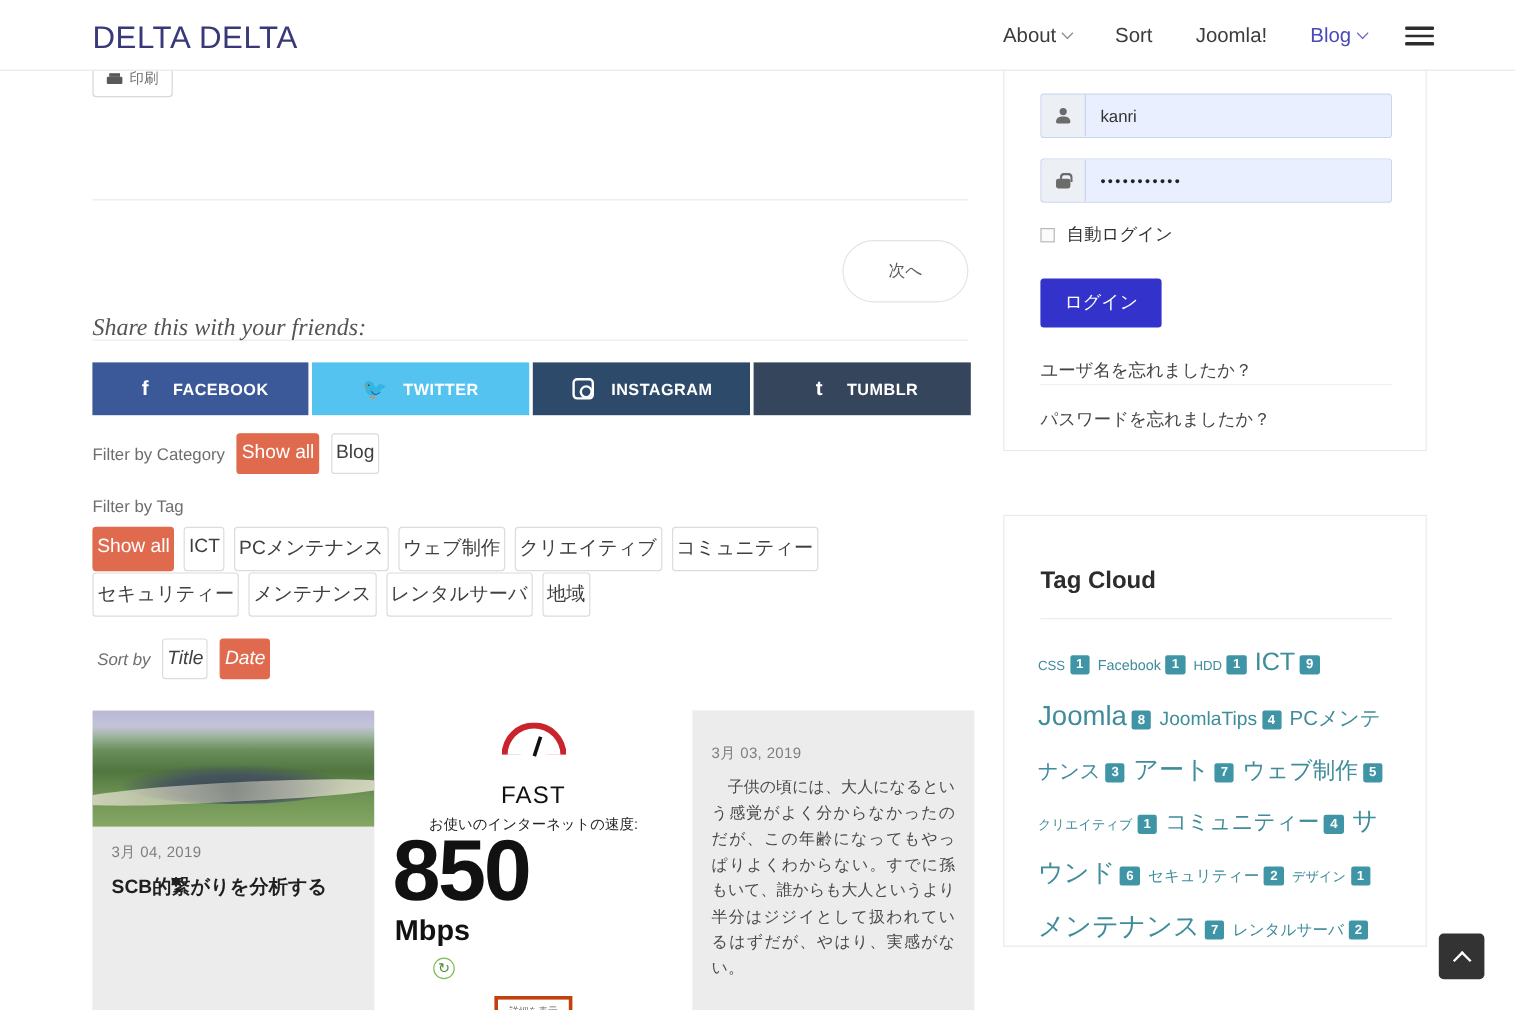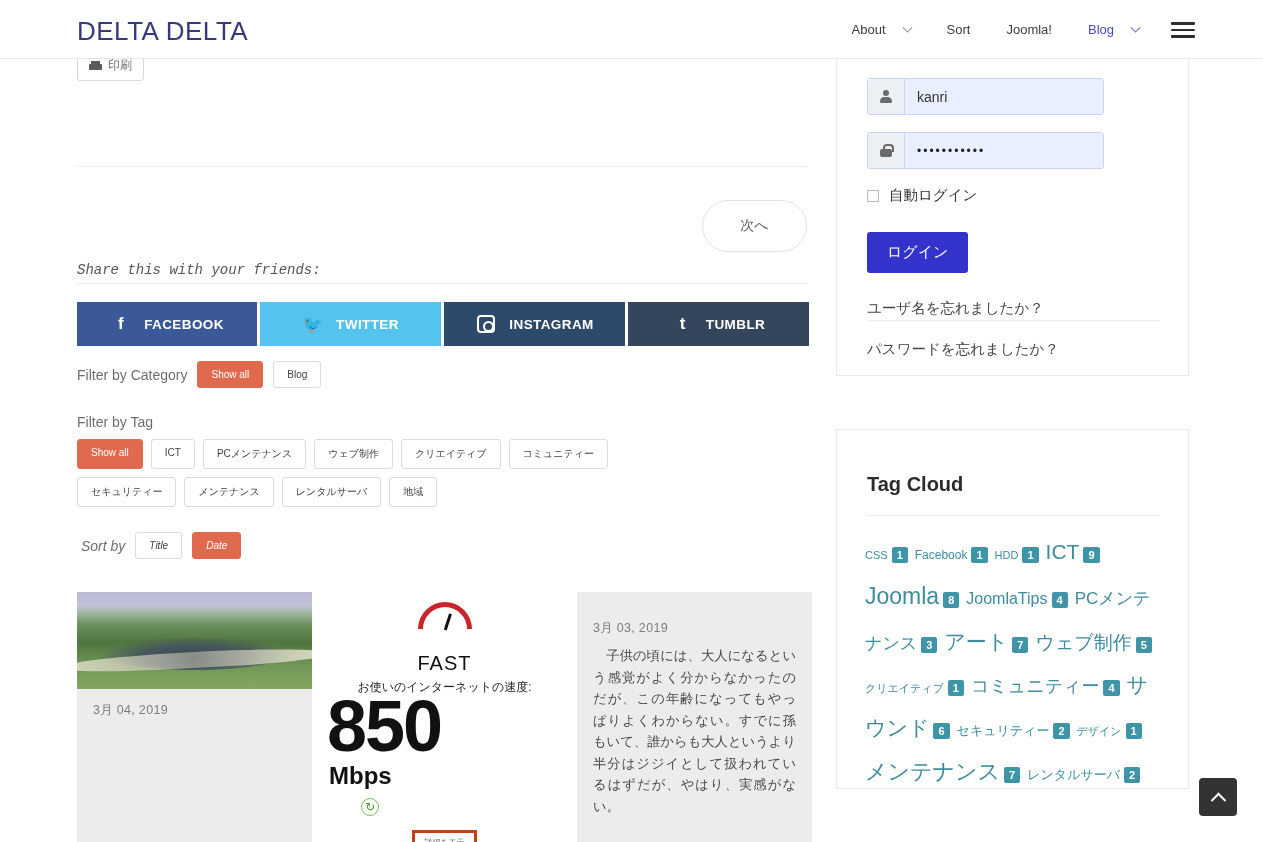--- a/index.html
+++ b/index.html
@@ -19,22 +19,22 @@
     background: #ffffff; border-bottom: 1px solid #e8e8e8;
     display: flex; align-items: center; z-index: 40;
   }
   .brand {
     position: absolute; left: 77px; top: 16px;
     font-size: 26px; letter-spacing: 0.5px; font-weight: 400;
     color: #39397a; font-family: "Liberation Sans", sans-serif;
   }
   .nav { position: absolute; right: 68px; top: 18px; display: flex; align-items: center; gap: 0; }
   .nav-item {
-    font-size: 13px; color: #3c3c3c; padding: 0 18px; cursor: pointer;
-    display: flex; align-items: center; gap: 18px; line-height: 24px;
+    font-size: 17px; color: #3c3c3c; padding: 0 18px; cursor: pointer;
+    display: flex; align-items: center; gap: 6px; line-height: 24px;
   }
   .nav-item.active { color: #4a4ab8; }
   .chev-down {
     display: inline-block; width: 7px; height: 7px;
     border-right: 1.4px solid #8a8a8a; border-bottom: 1.4px solid #8a8a8a;
     transform: rotate(45deg) translate(-2px,-2px);
   }
   .nav-item.active .chev-down { border-color:#6a6ac0; }
   .hamburger { margin-left: 14px; width: 24px; cursor: pointer; }
   .hamburger span { display:block; height:2.6px; background:#2d2d2d; margin:4px 0; border-radius:1px; }
@@ -62,21 +62,21 @@
   .next-btn {
     position:absolute; right:0; top:141px;
     width:105px; height:52px; border:1px solid #e4e4e4; border-radius:26px;
     background:#fff; color:#5d5d5d; font-size:14px;
     display:flex; align-items:center; justify-content:center; cursor:pointer;
   }
 
   
   .share-label {
     position:absolute; left:0; top:203px;
-    font-style:italic; font-size:14px; color:#555; font-family:Liberation Mono, monospace;
+    font-style:italic; font-size:20px; color:#555; font-family:Liberation Serif, serif;
   }
   .share-row { position:absolute; left:0; top:243px; display:flex; gap:3px; }
   .share-btn {
     height:44px; display:flex; align-items:center; gap:12px;
     color:#fff; font-size:13.5px; font-weight:bold; letter-spacing:0.4px;
     padding:0 18px; cursor:pointer; justify-content:center;
   }
   .sb-fb { background:#3b5998; width:180px; }
   .sb-tw { background:#55c3f0; width:181px; }
   .sb-ig { background:#2e4a6b; width:181px; }
@@ -85,21 +85,21 @@
            font-size:17px; font-weight:bold; }
   .ig-box { width:18px; height:18px; border:2.2px solid #fff; border-radius:4px; position:relative; }
   .ig-box::after { content:""; position:absolute; left:3.5px; top:3.5px; width:7px; height:7px;
                    border:2px solid #fff; border-radius:50%; }
 
   
   .filter-cat { position:absolute; left:0; top:302px; display:flex; align-items:center; gap:10px; }
   .filter-lbl { font-size:14px; color:#6e6e6e; }
   .chip {
     border:1px solid #dcdcdc; background:#fff; color:#3f3f3f;
-    font-size:10px; padding:7px 13px; border-radius:3px; cursor:pointer; white-space:nowrap;
+    font-size:16px; padding:7px 3px; border-radius:3px; cursor:pointer; white-space:nowrap;
   }
   .chip.active { background:#e06a4e; border-color:#e06a4e; color:#fff; }
   .filter-tag-lbl { position:absolute; left:0; top:355px; font-size:14px; color:#6e6e6e; }
   .tag-row1 { position:absolute; left:0; top:380px; display:flex; gap:8px; }
   .tag-row2 { position:absolute; left:0; top:418px; display:flex; gap:8px; }
 
   .sort-row { position:absolute; left:4px; top:473px; display:flex; align-items:center; gap:10px;font-style:italic; }
 
   
   .cards { position:absolute; left:0; top:533px; display:flex; gap:15px; }
@@ -143,21 +143,21 @@
   .fs-dot { width:15px; height:15px; border-radius:50%; background:#4a4a4a; color:#fff;
             font-size:9px; line-height:15px; font-weight:bold; }
   .fast-foot { height:22px; background:#ececec; margin-top:13px; }
 
   
   .panel { border:1px solid #eaeaea; background:#fff; }
 
   .login-panel { position:absolute; left:0; top:0; width:353px; height:377px; overflow:hidden; }
   .login-title { position:absolute; left:30px; top:-10px; font-size:20px; font-weight:bold; color:#2c2c2c; }
   .login-rule { position:absolute; left:30px; top:38px; width:293px; height:1px; background:#ededed; }
-  .field { position:absolute; left:30px; width:237px; height:37px; display:flex;
+  .field { position:absolute; left:30px; width:293px; height:37px; display:flex;
            border:1px solid #c9d4ee; border-radius:3px; overflow:hidden; }
   .field.f-user { top:78px; }
   .field.f-pass { top:132px; }
   .field-ico { width:37px; background:#eceff3; display:flex; align-items:center; justify-content:center;
                border-right:1px solid #c9d4ee; }
   .field-input { flex:1; background:#e9efff; display:flex; align-items:center;
                  padding-left:12px; font-size:14px; color:#333; }
   .field-input.pw { letter-spacing:2px; font-size:12px; color:#222; }
   .user-glyph { width:13px; height:13px; position:relative; }
   .user-glyph::before { content:""; position:absolute; left:3.5px; top:0; width:6px; height:6px;
@@ -294,20 +294,21 @@
       </div>
 
       <div class="cards">
 
         <div class="card">
           <div class="card-img">
             <div class="photo-rice"></div>
           </div>
           <div class="card-body">
             <div class="card-date">3月 04, 2019</div>
+            <div class="card-title">SCB的繋がりを分析する</div>
           </div>
         </div>
 
         <div class="card">
           <div class="fast">
             <div class="fast-arc"></div>
             <div class="fast-logo">FAST</div>
             <div class="fast-sub">お使いのインターネットの速度:</div>
             <div class="fast-speed">
               <span class="fast-num">850</span>

